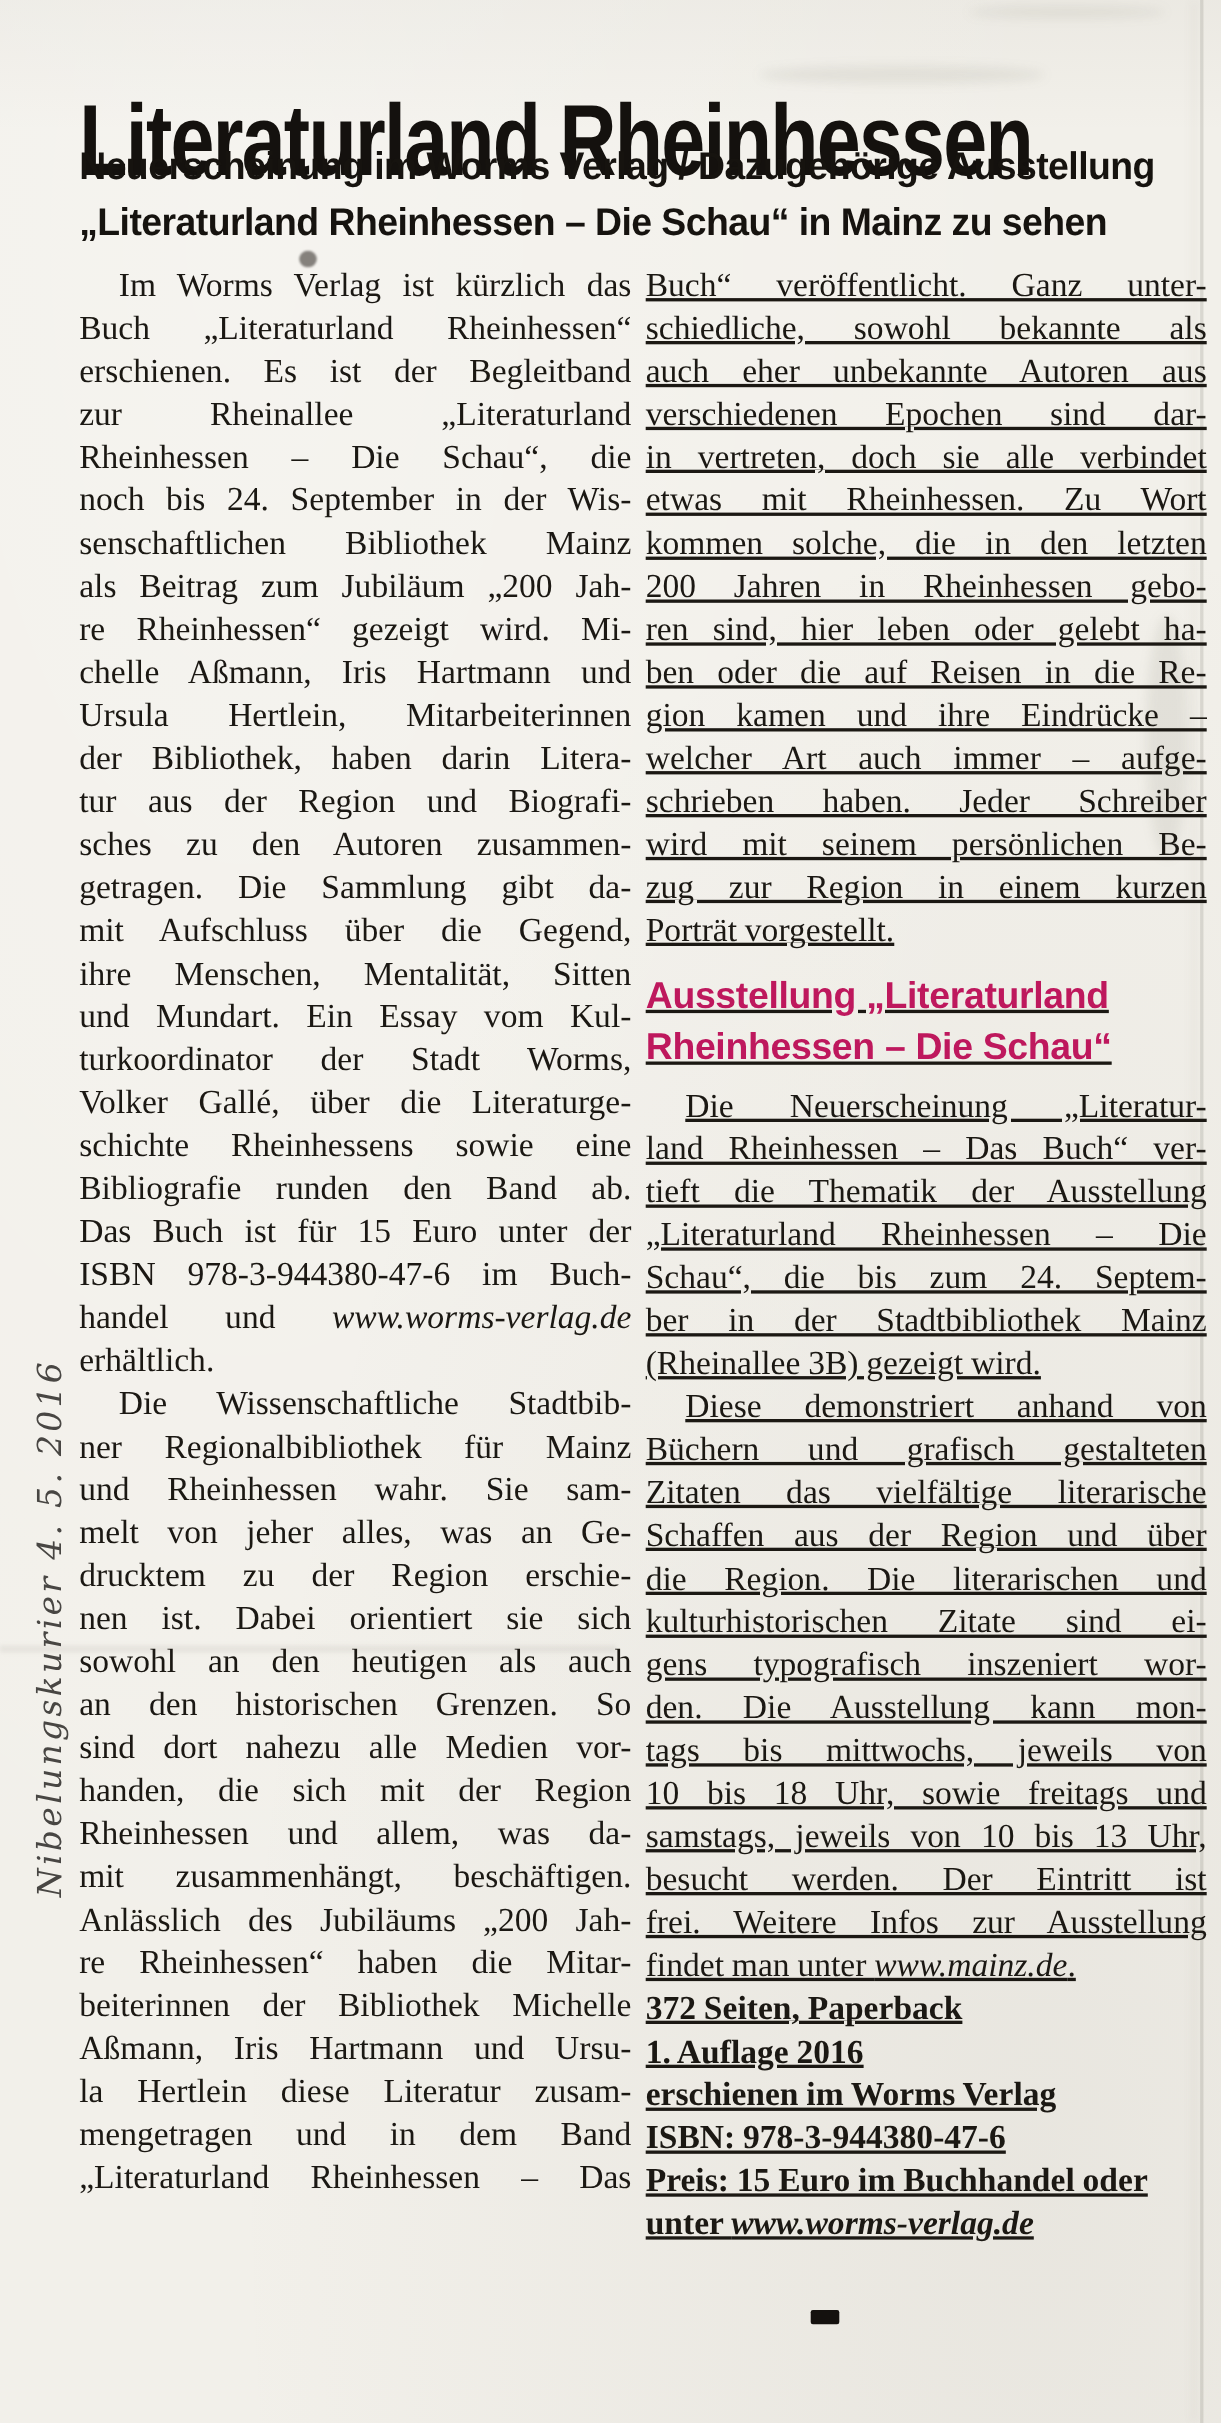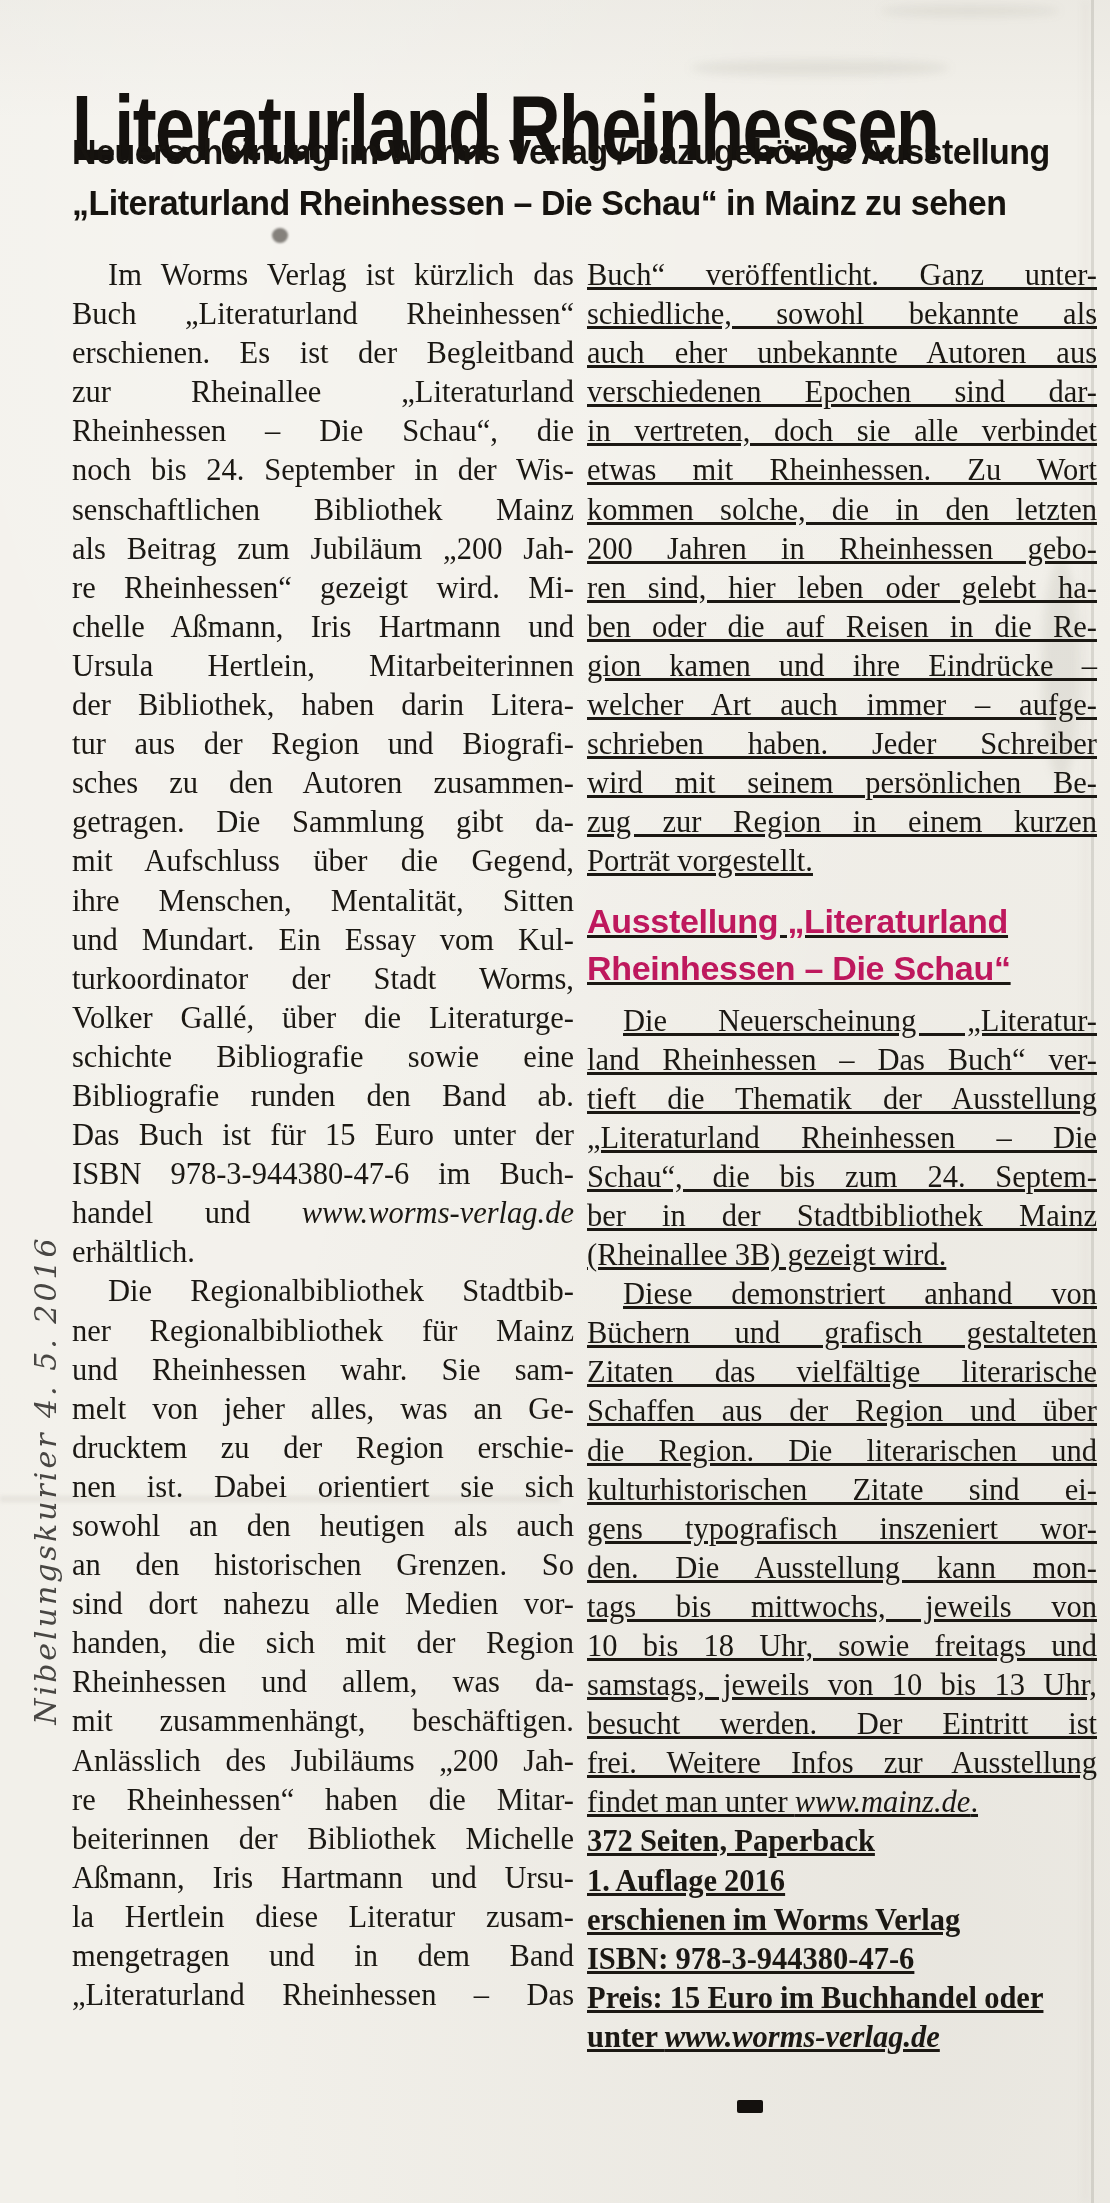--- a/index.html
+++ b/index.html
@@ -23,21 +23,21 @@
     transform:scaleX(.78); transform-origin:left top; white-space:nowrap;
     color:#14110e;
   }
   .subtitle{
     position:absolute; left:72px; top:126px;
     font-family:"Liberation Sans", sans-serif; font-weight:700;
     font-size:35px; line-height:51px; letter-spacing:-0.5px;
     transform:scaleX(.97); transform-origin:left top; white-space:nowrap;
     color:#16130f;
   }
-  .col{ position:absolute; top:256px; font-size:30.5px; line-height:39.1px; }
+  .col{ position:absolute; top:240px; font-size:30.5px; line-height:39.1px; }
   .col-left{ left:72px; width:502px; }
   .col-right{ left:587px; width:510px;text-decoration:underline; }
   .line{ text-align:justify; text-align-last:justify; word-spacing:-0.5px; }
   .line.end{ text-align-last:left; }
   .line.indent{ text-indent:36px; }
   .line em{ font-style:italic; }
   .subhead{
     font-family:"Liberation Sans", sans-serif; font-weight:700;
     font-size:34px; line-height:47px; letter-spacing:-0.3px;
     margin:16px 0 10px; color:#be185d;
@@ -104,27 +104,27 @@
       <div class="line">Ursula Hertlein, Mitarbeiterinnen</div>
       <div class="line">der Bibliothek, haben darin Litera-</div>
       <div class="line">tur aus der Region und Biografi-</div>
       <div class="line">sches zu den Autoren zusammen-</div>
       <div class="line">getragen. Die Sammlung gibt da-</div>
       <div class="line">mit Aufschluss über die Gegend,</div>
       <div class="line">ihre Menschen, Mentalität, Sitten</div>
       <div class="line">und Mundart. Ein Essay vom Kul-</div>
       <div class="line">turkoordinator der Stadt Worms,</div>
       <div class="line">Volker Gallé, über die Literaturge-</div>
-      <div class="line">schichte Bibliografie sowie eine</div>
+      <div class="line">schichte Rheinhessens sowie eine</div>
       <div class="line">Bibliografie runden den Band ab.</div>
       <div class="line">Das Buch ist für 15 Euro unter der</div>
       <div class="line">ISBN 978-3-944380-47-6 im Buch-</div>
       <div class="line">handel und <em>www.worms-verlag.de</em></div>
       <div class="line end">erhältlich.</div>
-      <div class="line indent">Die Regionalbibliothek Stadtbib-</div>
+      <div class="line indent">Die Wissenschaftliche Stadtbib-</div>
       <div class="line">ner Regionalbibliothek für Mainz</div>
       <div class="line">und Rheinhessen wahr. Sie sam-</div>
       <div class="line">melt von jeher alles, was an Ge-</div>
       <div class="line">drucktem zu der Region erschie-</div>
       <div class="line">nen ist. Dabei orientiert sie sich</div>
       <div class="line">sowohl an den heutigen als auch</div>
       <div class="line">an den historischen Grenzen. So</div>
       <div class="line">sind dort nahezu alle Medien vor-</div>
       <div class="line">handen, die sich mit der Region</div>
       <div class="line">Rheinhessen und allem, was da-</div>

